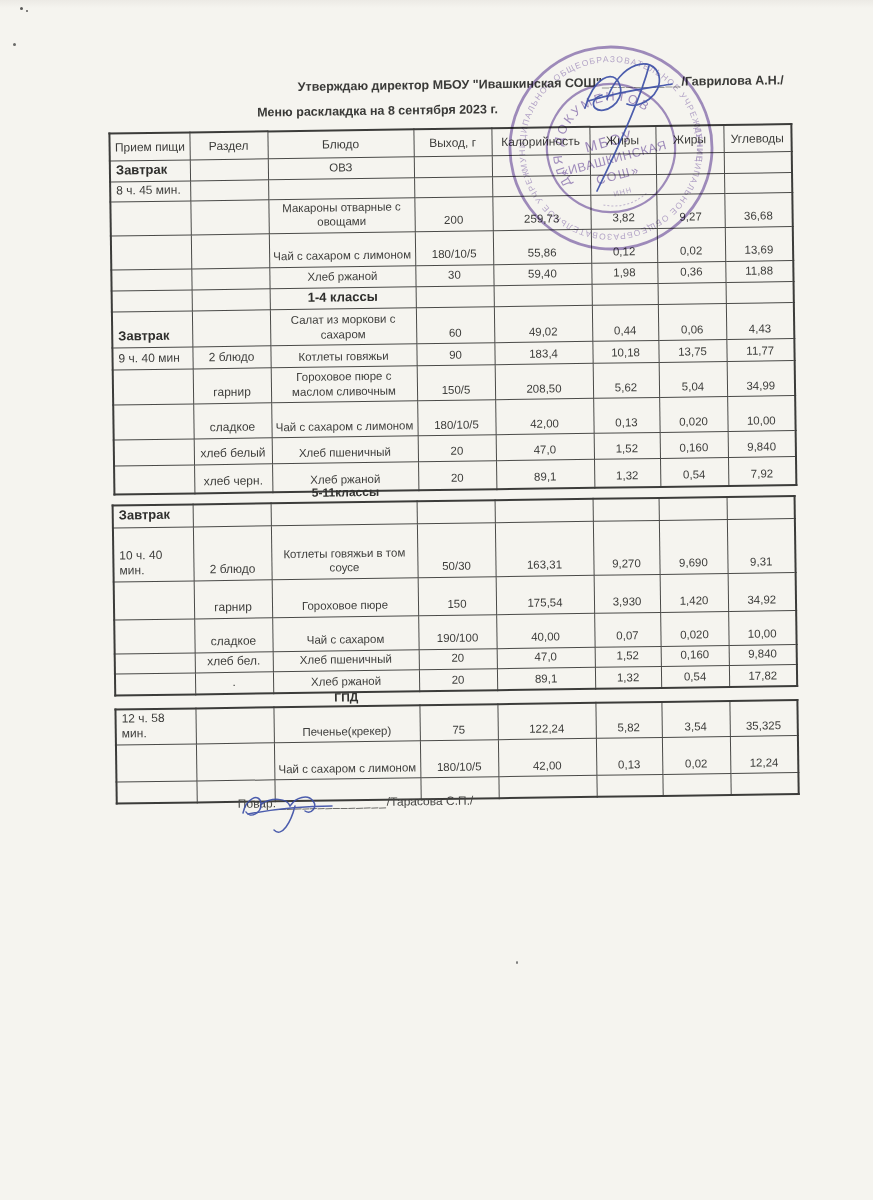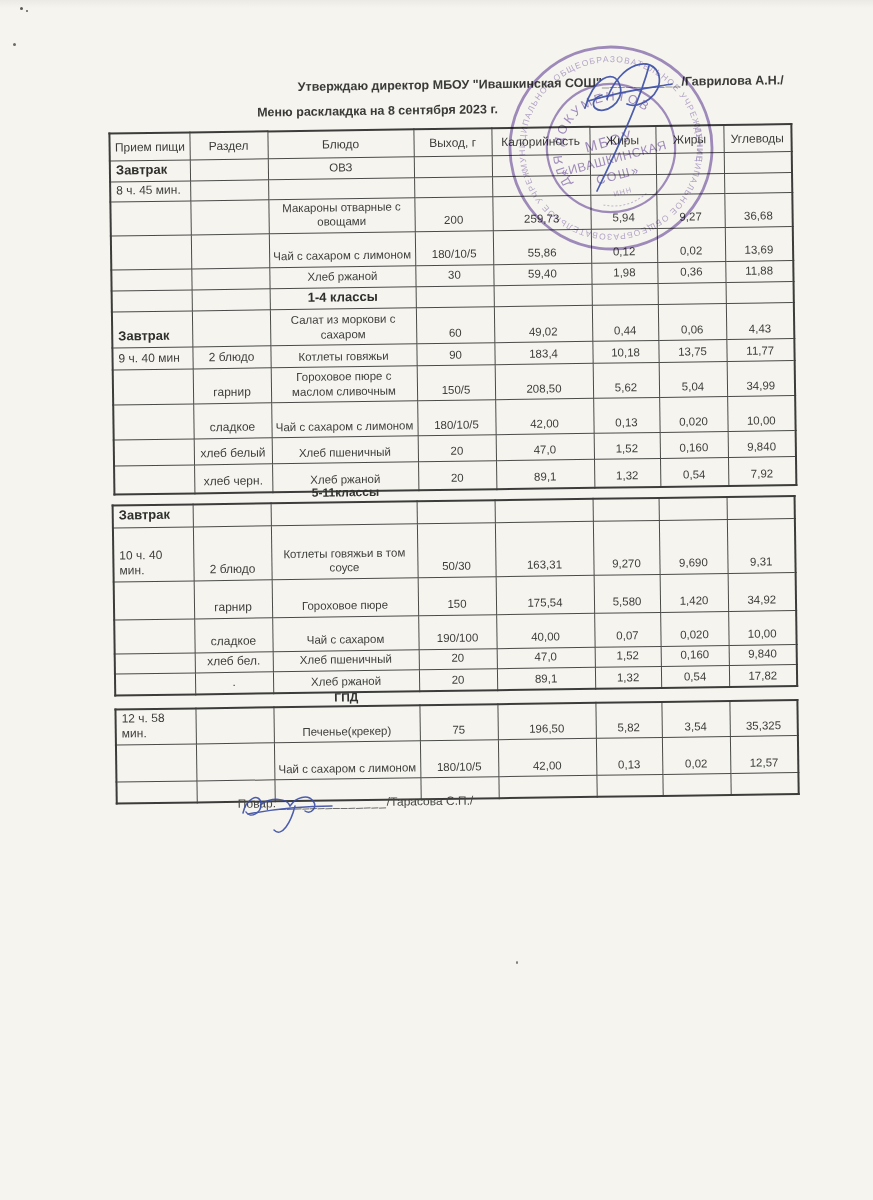--- a/index.html
+++ b/index.html
@@ -126,21 +126,21 @@
             <td class="c5"></td>
             <td class="c6"></td>
             <td class="c7"></td>
           </tr>
           <tr>
             <td class="c0"></td>
             <td class="c1"></td>
             <td class="c2">Макароны отварные с овощами</td>
             <td class="c3">200</td>
             <td class="c4">259,73</td>
-            <td class="c5">5,94</td>
+            <td class="c5">3,82</td>
             <td class="c6">9,27</td>
             <td class="c7">36,68</td>
           </tr>
           <tr>
             <td class="c0"></td>
             <td class="c1"></td>
             <td class="c2">Чай с сахаром с лимоном</td>
             <td class="c3">180/10/5</td>
             <td class="c4">55,86</td>
             <td class="c5">0,12</td>
@@ -263,21 +263,21 @@
             <td class="c5">9,270</td>
             <td class="c6">9,690</td>
             <td class="c7">9,31</td>
           </tr>
           <tr>
             <td class="c0"></td>
             <td class="c1">гарнир</td>
             <td class="c2">Гороховое пюре</td>
             <td class="c3">150</td>
             <td class="c4">175,54</td>
-            <td class="c5">5,580</td>
+            <td class="c5">3,930</td>
             <td class="c6">1,420</td>
             <td class="c7">34,92</td>
           </tr>
           <tr>
             <td class="c0"></td>
             <td class="c1">сладкое</td>
             <td class="c2">Чай с сахаром</td>
             <td class="c3">190/100</td>
             <td class="c4">40,00</td>
             <td class="c5">0,07</td>
@@ -319,34 +319,34 @@
           <col class="col5">
           <col class="col6">
           <col class="col7">
         </colgroup>
       <tbody>
           <tr>
             <td class="c0">12 ч. 58 мин.</td>
             <td class="c1"></td>
             <td class="c2">Печенье(крекер)</td>
             <td class="c3">75</td>
-            <td class="c4">196,50</td>
+            <td class="c4">122,24</td>
             <td class="c5">5,82</td>
             <td class="c6">3,54</td>
             <td class="c7">35,325</td>
           </tr>
           <tr>
             <td class="c0"></td>
             <td class="c1"></td>
             <td class="c2">Чай с сахаром с лимоном</td>
             <td class="c3">180/10/5</td>
             <td class="c4">42,00</td>
             <td class="c5">0,13</td>
             <td class="c6">0,02</td>
-            <td class="c7">12,57</td>
+            <td class="c7">12,24</td>
           </tr>
           <tr>
             <td class="c0"></td>
             <td class="c1"></td>
             <td class="c2"></td>
             <td class="c3"></td>
             <td class="c4"></td>
             <td class="c5"></td>
             <td class="c6"></td>
             <td class="c7"></td>

